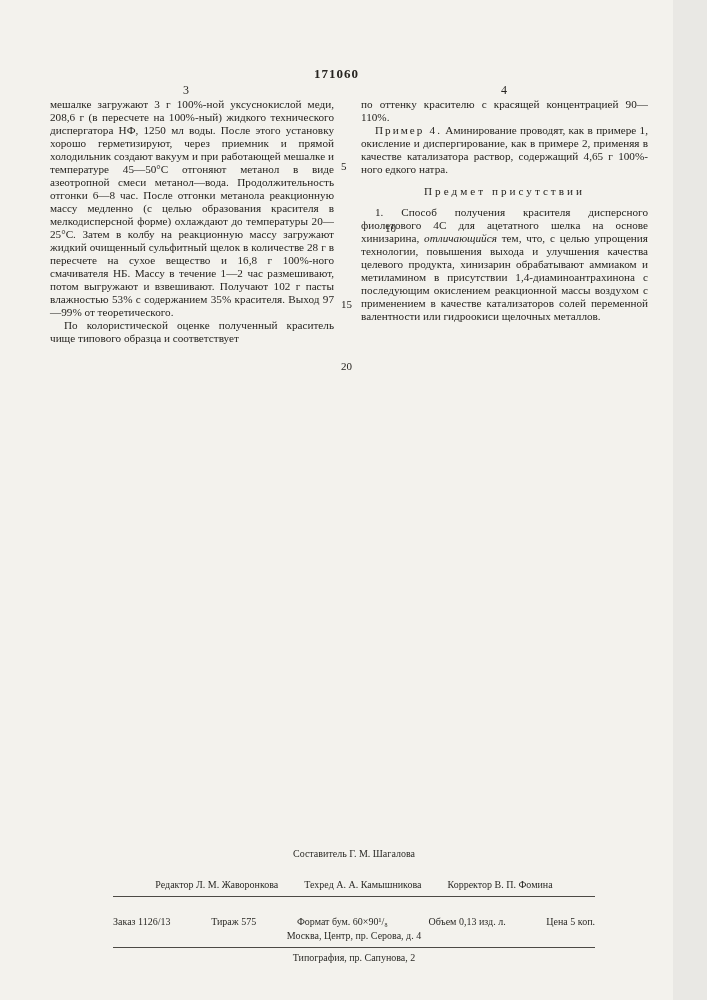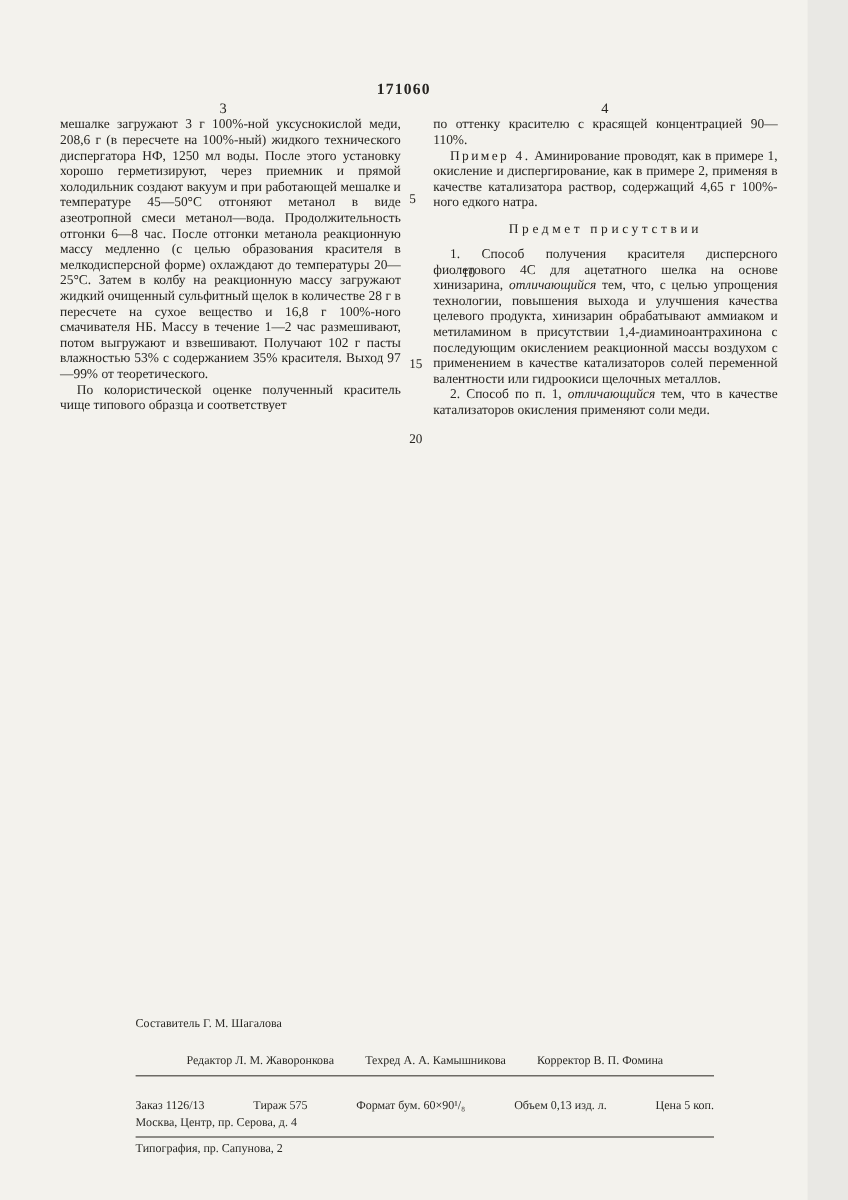--- a/index.html
+++ b/index.html
@@ -31,21 +31,21 @@
   .ital { font-style: italic; }
   .spaced { letter-spacing: 2px; }
   .claims-heading {
     text-align: center; font-weight: normal; font-size: 11.2px;
     letter-spacing: 3px; margin: 9px 0 8px 0; text-indent: 0;
   }
   .gutter-num { position: absolute; left: 291px; font-size: 11px; }
 
   .footer {
     position: absolute; top: 846px; left: 113px; width: 482px;
-    font-size: 10px; line-height: 12px; color: #2b2a26; font-family: Liberation Serif, serif;
+    font-size: 10px; line-height: 12px; text-align: center; color: #2b2a26; font-family: Liberation Serif, serif;
   }
   .footer-row { display: flex; justify-content: center; gap: 26px; margin-top: 19px; }
   .footer-row.spread { justify-content: space-between; gap: 12px; }
   .footer-rule { border: 0; border-top: 1px solid #4c4a45; margin: 5px 0 4px 0; }
   .footer-line { margin-top: 2px; }
 </style>
 </head>
 <body>
 
 <div class="page">
@@ -64,21 +64,20 @@
     <span class="gutter-num" style="top: 62px;">5</span>
     <span class="gutter-num" style="top: 124px; margin-left: 44px;">10</span>
     <span class="gutter-num" style="top: 200px;">15</span>
     <span class="gutter-num" style="top: 262px;">20</span>
 
     <div class="col right">
       <p class="no-indent">по оттенку красителю с красящей концентрацией 90—110%.</p>
       <p><span class="spaced">Пример 4.</span><span> Аминирование проводят, как в примере 1, окисление и диспергирование, как в примере 2, применяя в качестве катализатора раствор, содержащий 4,65 г 100%-ного едкого натра.</span></p>
       <h3 class="claims-heading">Предмет присутствии</h3>
       <p><span>1. Способ получения красителя дисперсного фиолетового 4С для ацетатного шелка на основе хинизарина, </span><span class="ital">отличающийся</span><span> тем, что, с целью упрощения технологии, повышения выхода и улучшения качества целевого продукта, хинизарин обрабатывают аммиаком и метиламином в присутствии 1,4-диаминоантрахинона с последующим окислением реакционной массы воздухом с применением в качестве катализаторов солей переменной валентности или гидроокиси щелочных металлов.</span></p>
-      <p><span>2. Способ по п. 1, </span><span class="ital">отличающийся</span><span> тем, что в качестве катализаторов окисления применяют соли меди.</span></p>
     </div>
 
   </div>
 
   <div class="footer">
     <div class="footer-line">Составитель Г. М. Шагалова</div>
     <div class="footer-row">
       <span>Редактор Л. М. Жаворонкова</span>
       <span>Техред А. А. Камышникова</span>
       <span>Корректор В. П. Фомина</span>

